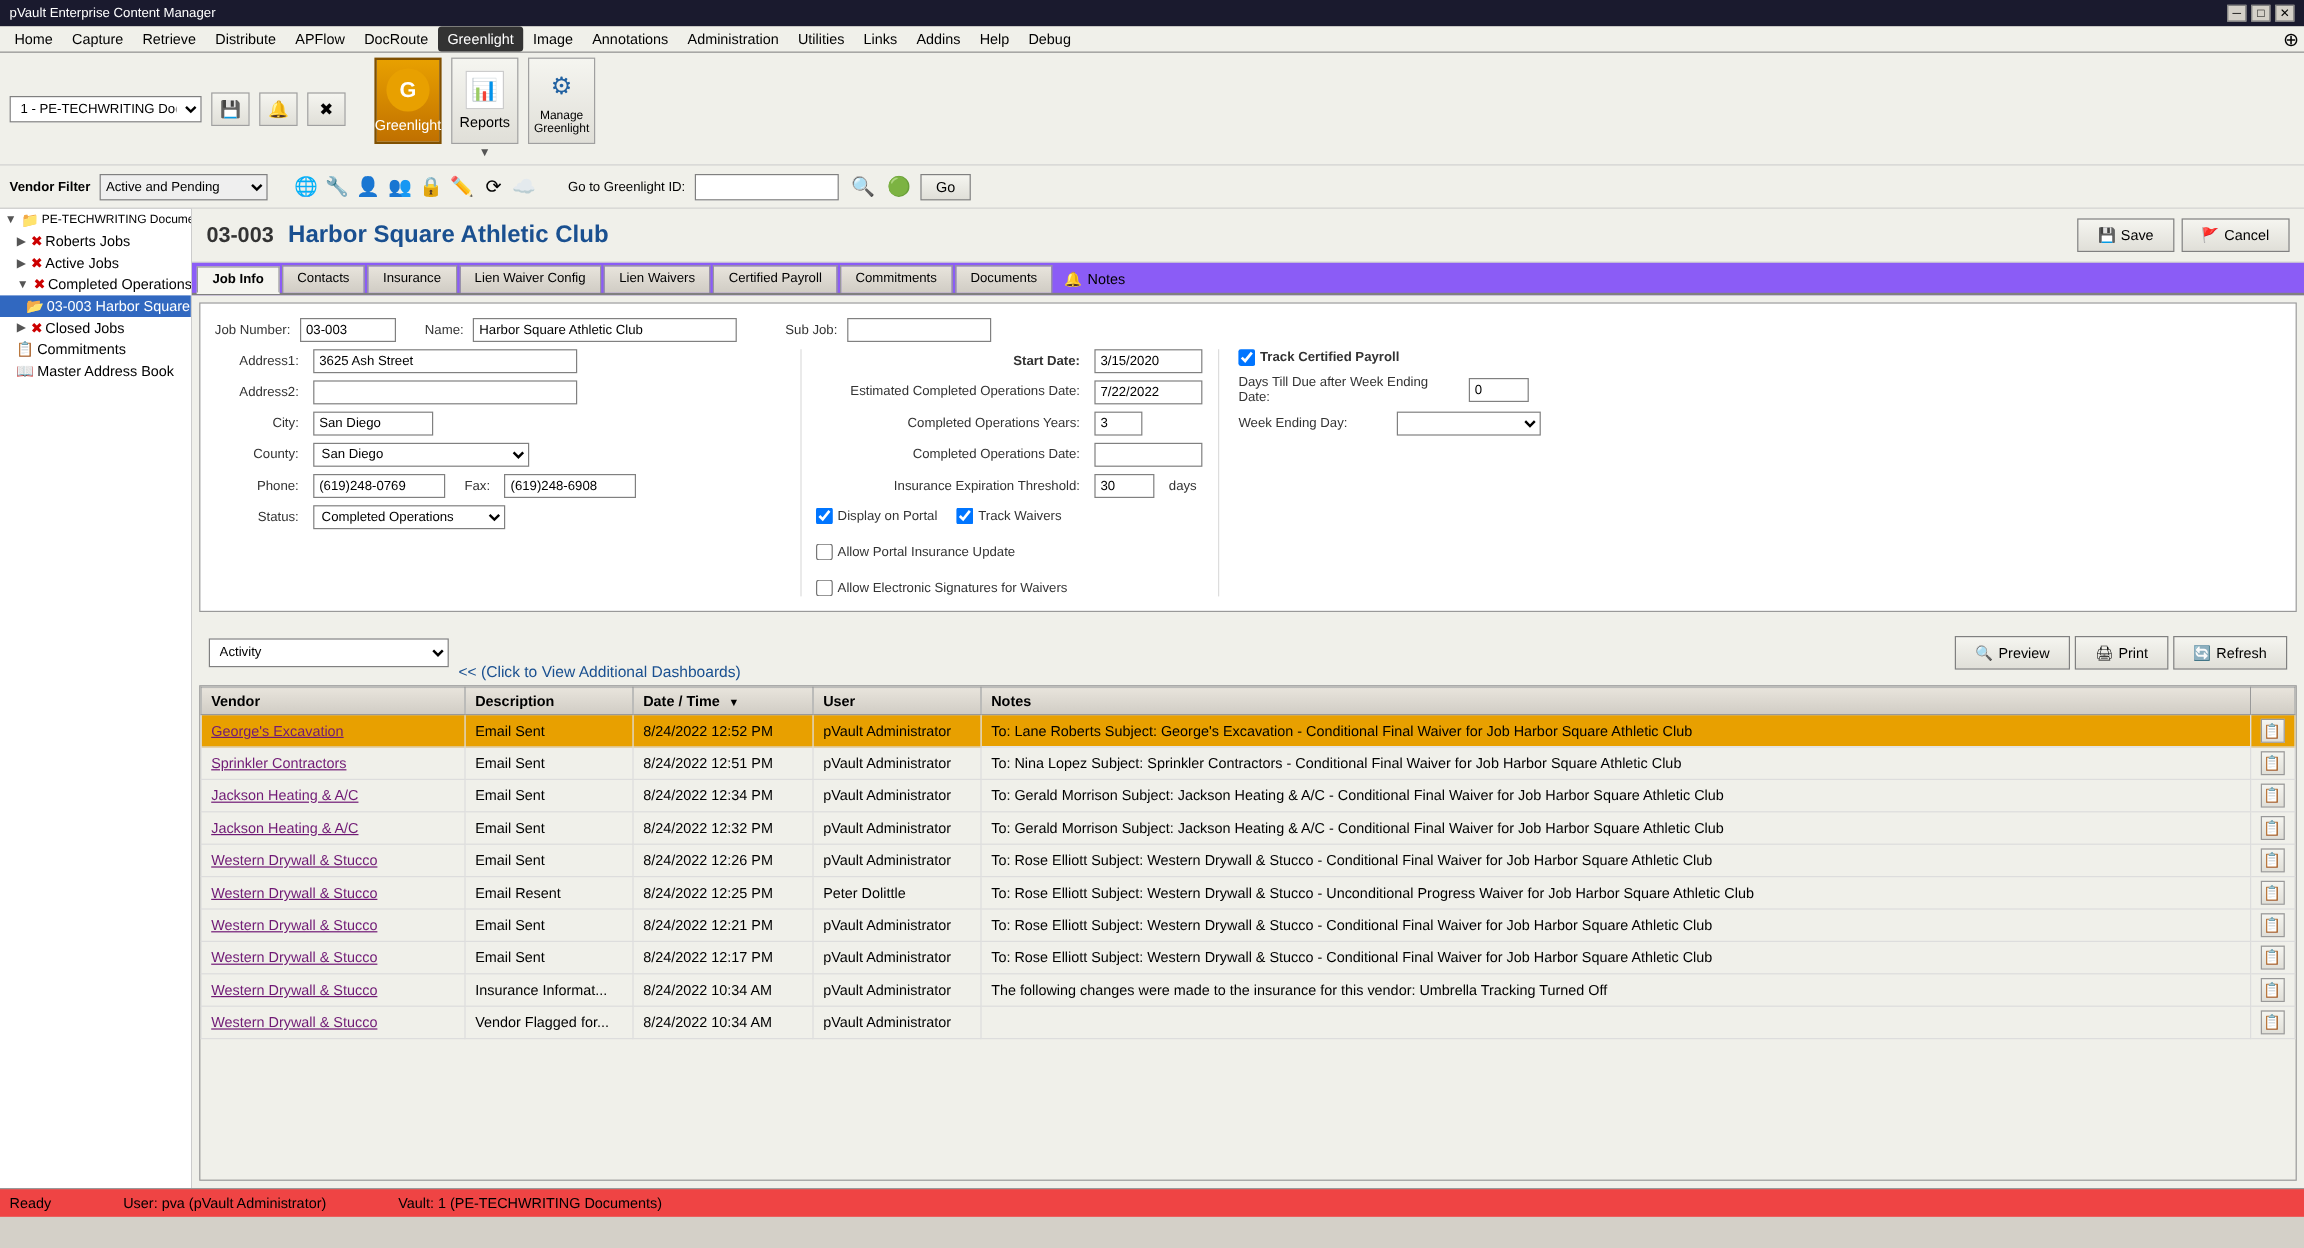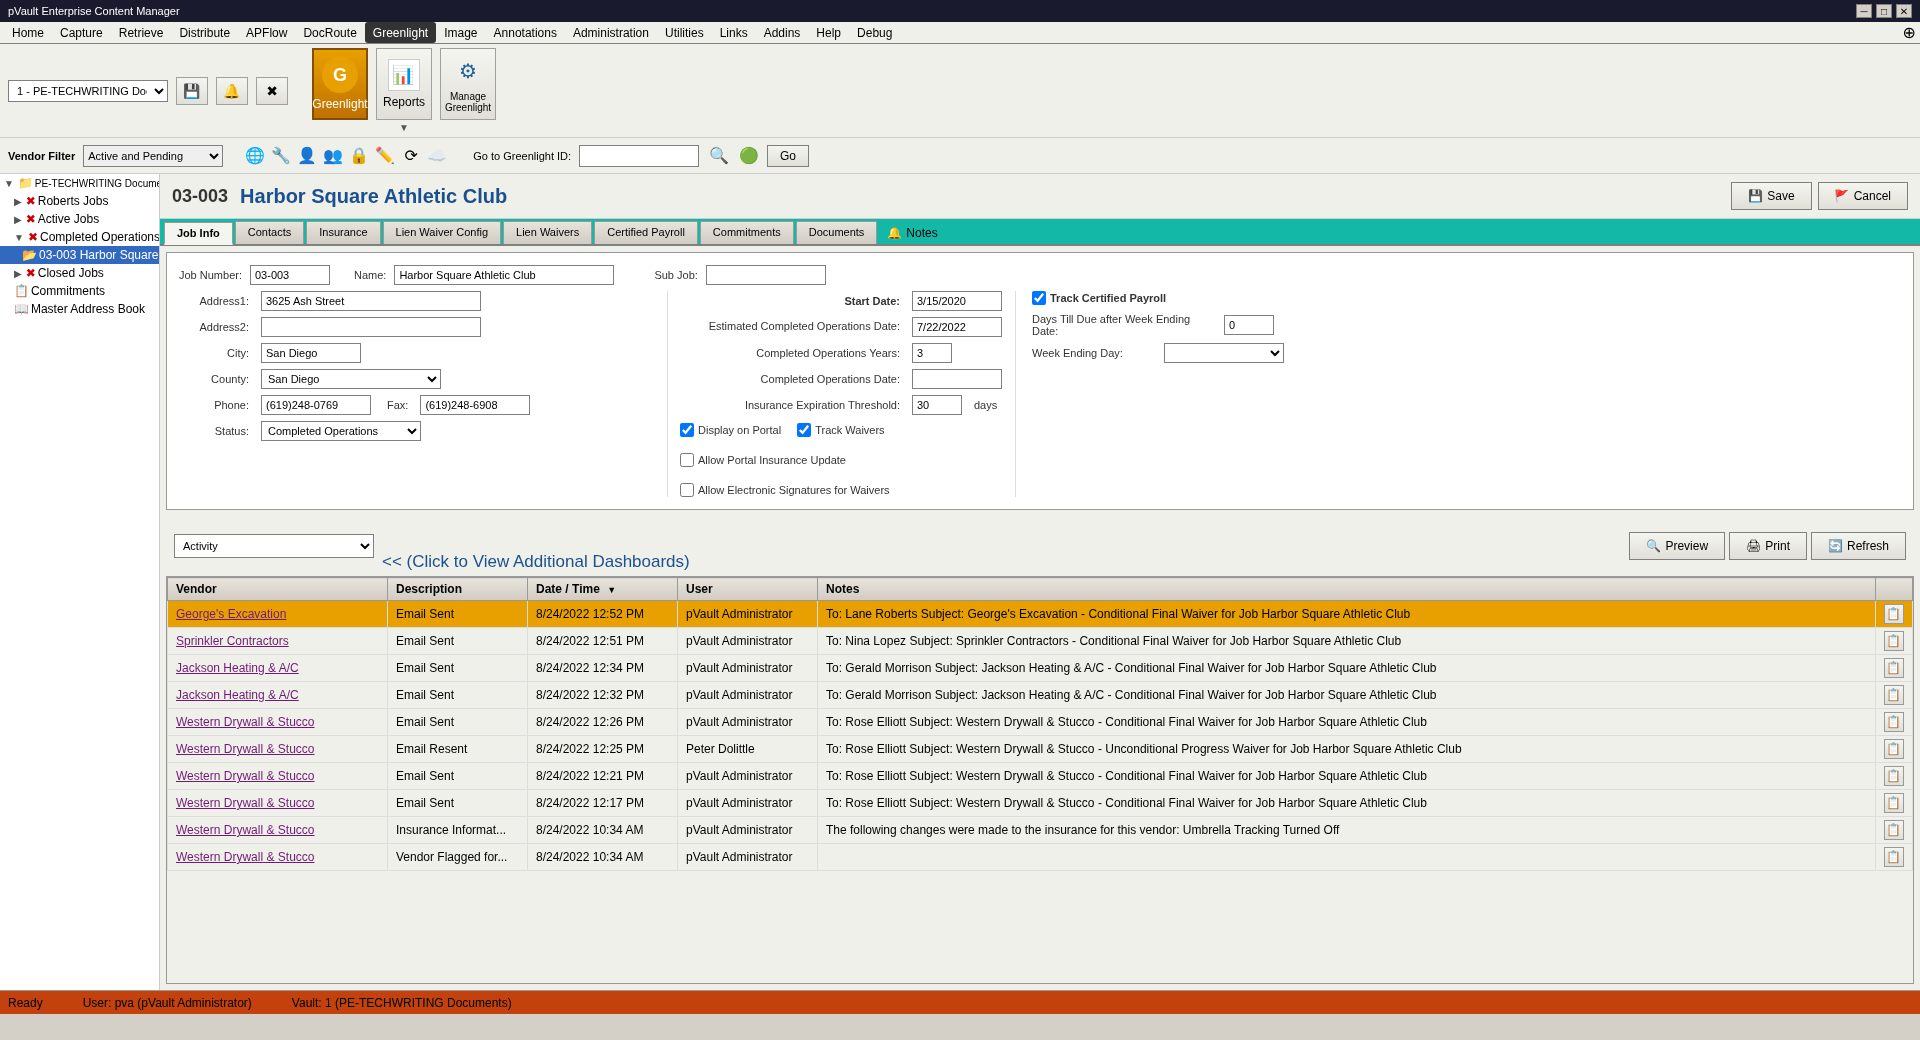--- a/index.html
+++ b/index.html
@@ -225,21 +225,21 @@
       font-size: 12px;
       display: flex;
       align-items: center;
       gap: 4px;
       height: 28px;
     }
 
     
     .tabs-bar {
       display: flex;
-      background: #14b8a6;
+      background: #8b5cf6;
       border-bottom: 2px solid #808080;
       padding: 0 4px;
     }
     .tab {
       padding: 4px 12px;
       cursor: pointer;
       background: linear-gradient(to bottom, #e8e4dc, #d0ccc4);
       border: 1px solid #999;
       border-bottom: none;
       margin-right: 2px;
@@ -308,21 +308,21 @@
       height: 24px;
       border: 1px solid #808080;
       background: #fff;
       padding: 0 4px;
       font-size: 11px;
       width: 200px;
     }
     .dashboard-link {
       color: #1a5090;
       text-decoration: none;
-      font-size: 17px;
+      font-size: 13px;
       cursor: pointer;
       margin-top: 32px;
     }
     .dashboard-actions { margin-left: auto; display: flex; gap: 4px; }
 
     
     .data-table-container {
       margin: 0 6px 6px;
       border: 1px solid #999;
       flex: 1;
@@ -370,28 +370,28 @@
       border: 1px solid #999;
       display: flex;
       align-items: center;
       justify-content: center;
       cursor: pointer;
       font-size: 12px;
     }
 
     
     .status-bar {
-      background: #c2410c;
+      background: #ef4444;
       height: 24px;
       display: flex;
       align-items: center;
       padding: 0 8px;
       border-top: 1px solid #999;
       font-size: 11px;
-      gap: 40px;
+      gap: 60px;
     }
 
     
     ::-webkit-scrollbar { width: 14px; height: 14px; }
     ::-webkit-scrollbar-track { background: #d4d0c8; }
     ::-webkit-scrollbar-thumb { background: #a0a0a0; border: 1px solid #808080; }
     ::-webkit-scrollbar-button { background: #d4d0c8; border: 1px solid #808080; height: 14px; }
   </style>
 </head>
 <body>

